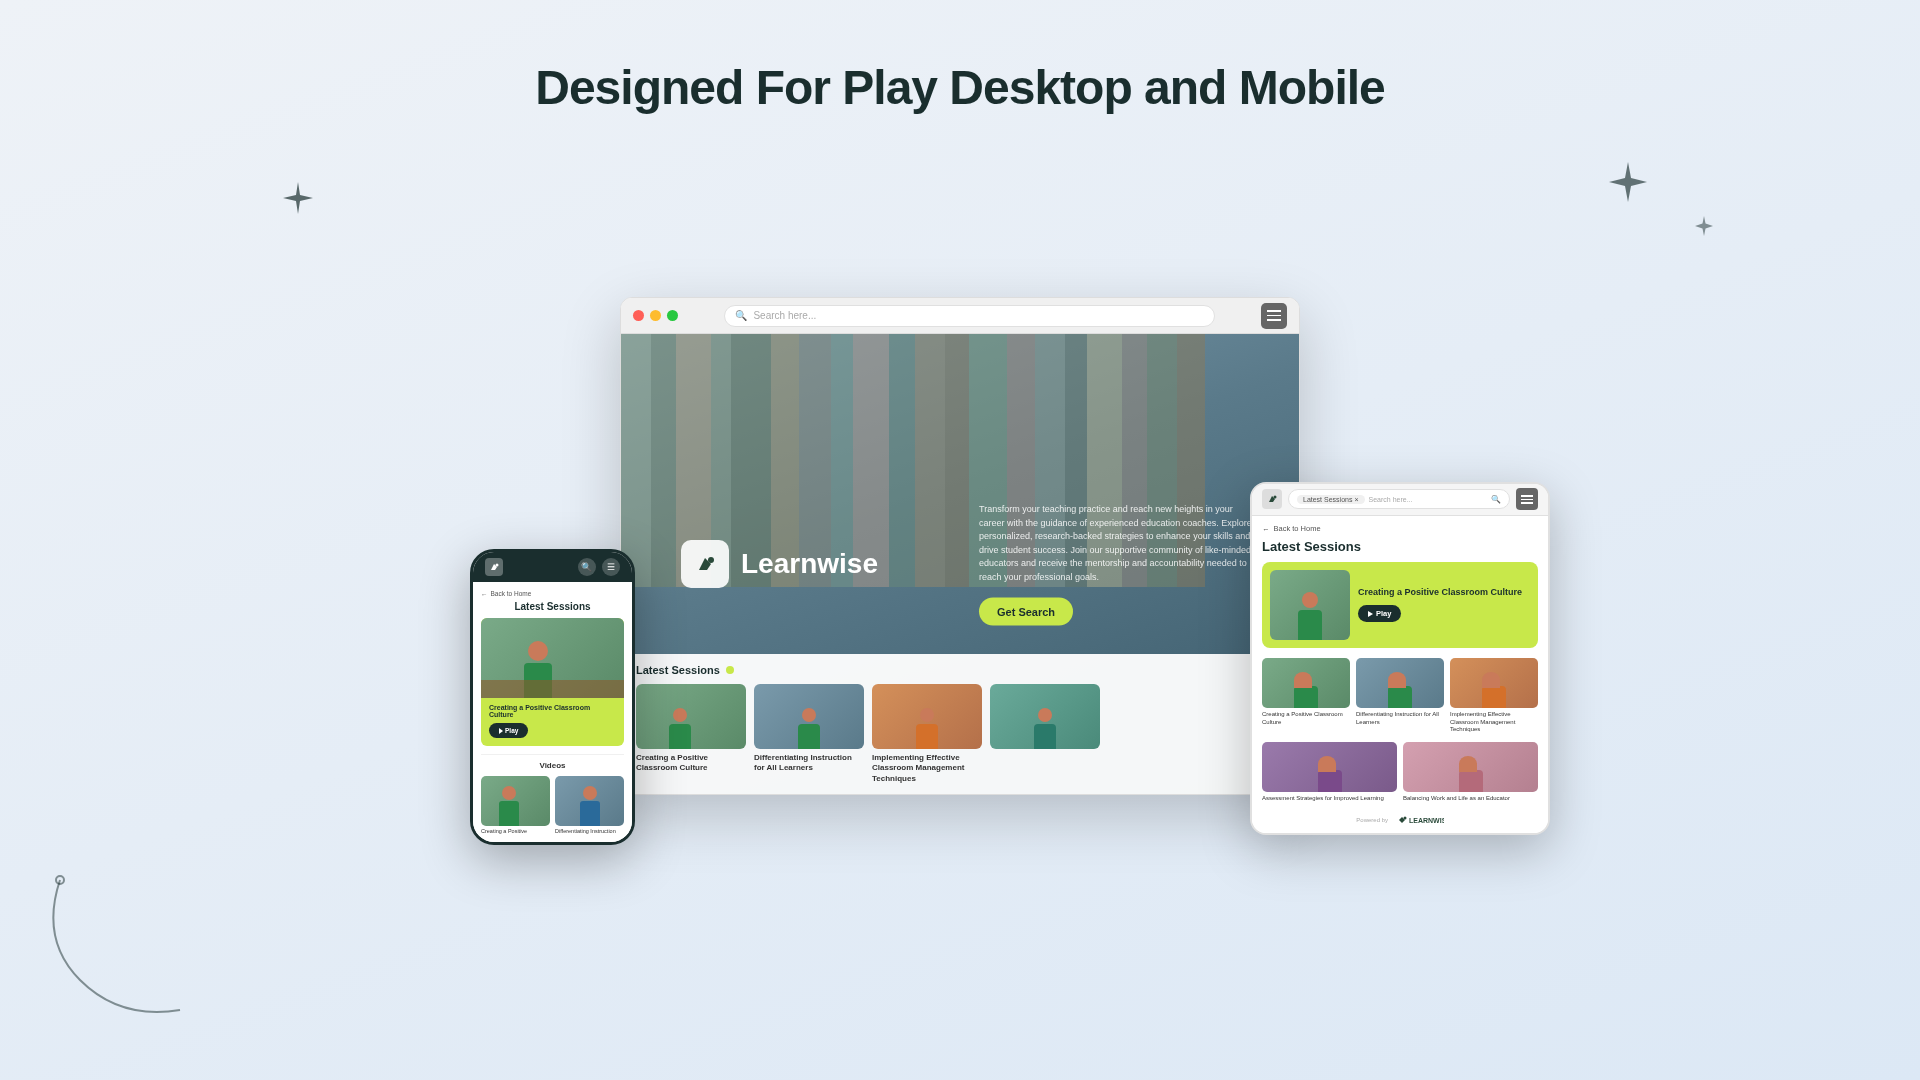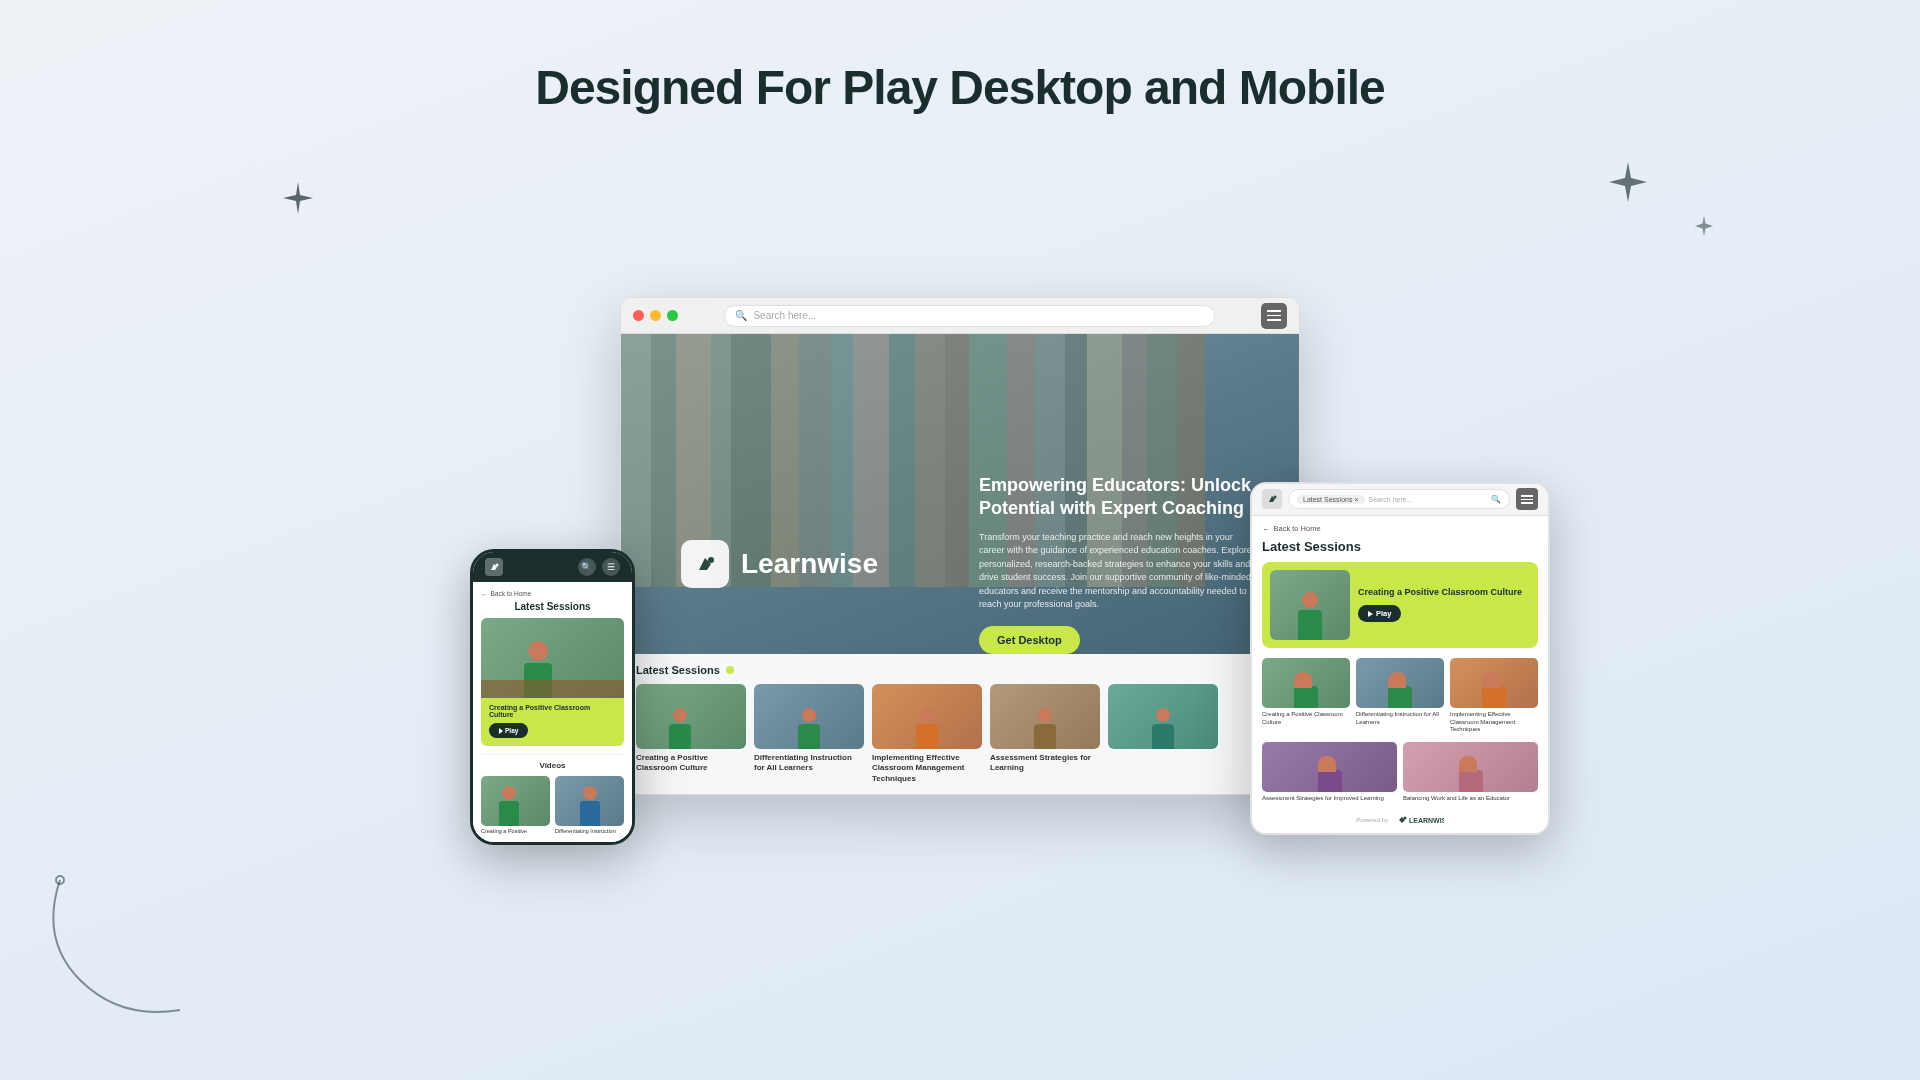--- a/index.html
+++ b/index.html
@@ -618,23 +618,22 @@
         <div class="learnwise-icon">
           <svg width="28" height="28" viewBox="0 0 28 28">
             <path d="M8 20 L14 8 L20 14 L16 20 Z" fill="#2a4a3a"></path>
             <circle cx="20" cy="10" r="3" fill="#2a4a3a"></circle>
           </svg>
         </div>
         <span class="learnwise-name">Learnwise</span>
       </div>
 
       <div class="hero-content-right">
-        <div class="hero-title">Empowering Educators: Unlock Potential with Expert Coaching</div>
         <div class="hero-desc">Transform your teaching practice and reach new heights in your career with the guidance of experienced education coaches. Explore personalized, research-backed strategies to enhance your skills and drive student success. Join our supportive community of like-minded educators and receive the mentorship and accountability needed to reach your professional goals.</div>
-        <button class="hero-btn">Get Desktop</button>
+        <button class="hero-btn">Get Search</button>
       </div>
 
       <div class="desktop-sessions">
         <div class="sessions-title">
           <span>Latest Sessions</span>
           <div class="sessions-dot"></div>
         </div>
         <div class="sessions-row">
 
           <div class="session-thumb">
@@ -666,31 +665,20 @@
               <div class="person-silhouette" style="bottom:0;left:50%;transform:translateX(-50%);">
                 <div class="person-body">
                   <div class="person-head" style="background:#c97a5a;"></div>
                   <div class="person-torso" style="background:#d4702a;"></div>
                 </div>
               </div>
             </div>
             <div class="session-thumb-label">Implementing Effective Classroom Management Techniques</div>
           </div>
 
-          <div class="session-thumb">
-            <div class="session-thumb-img thumb-brown">
-              <div class="person-silhouette" style="bottom:0;left:50%;transform:translateX(-50%);">
-                <div class="person-body">
-                  <div class="person-head" style="background:#c97a5a;"></div>
-                  <div class="person-torso" style="background:#8a6a3a;"></div>
-                </div>
-              </div>
-            </div>
-            <div class="session-thumb-label">Assessment Strategies for Learning</div>
-          </div>
 
           <div class="session-thumb">
             <div class="session-thumb-img thumb-teal">
               <div class="person-silhouette" style="bottom:0;left:50%;transform:translateX(-50%);">
                 <div class="person-body">
                   <div class="person-head" style="background:#c97a5a;"></div>
                   <div class="person-torso" style="background:#2a7a6a;"></div>
                 </div>
               </div>
             </div>

